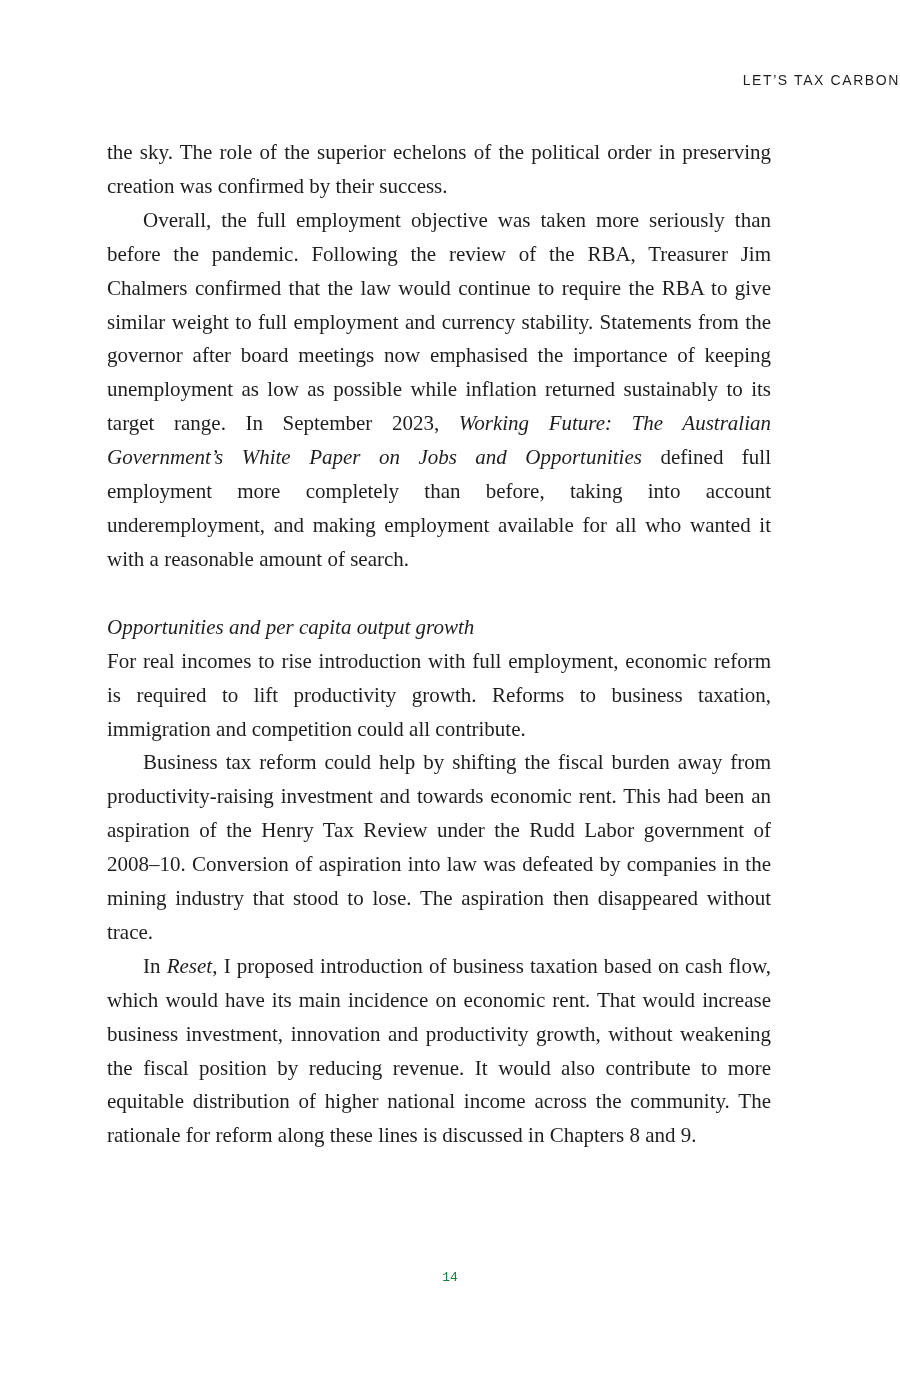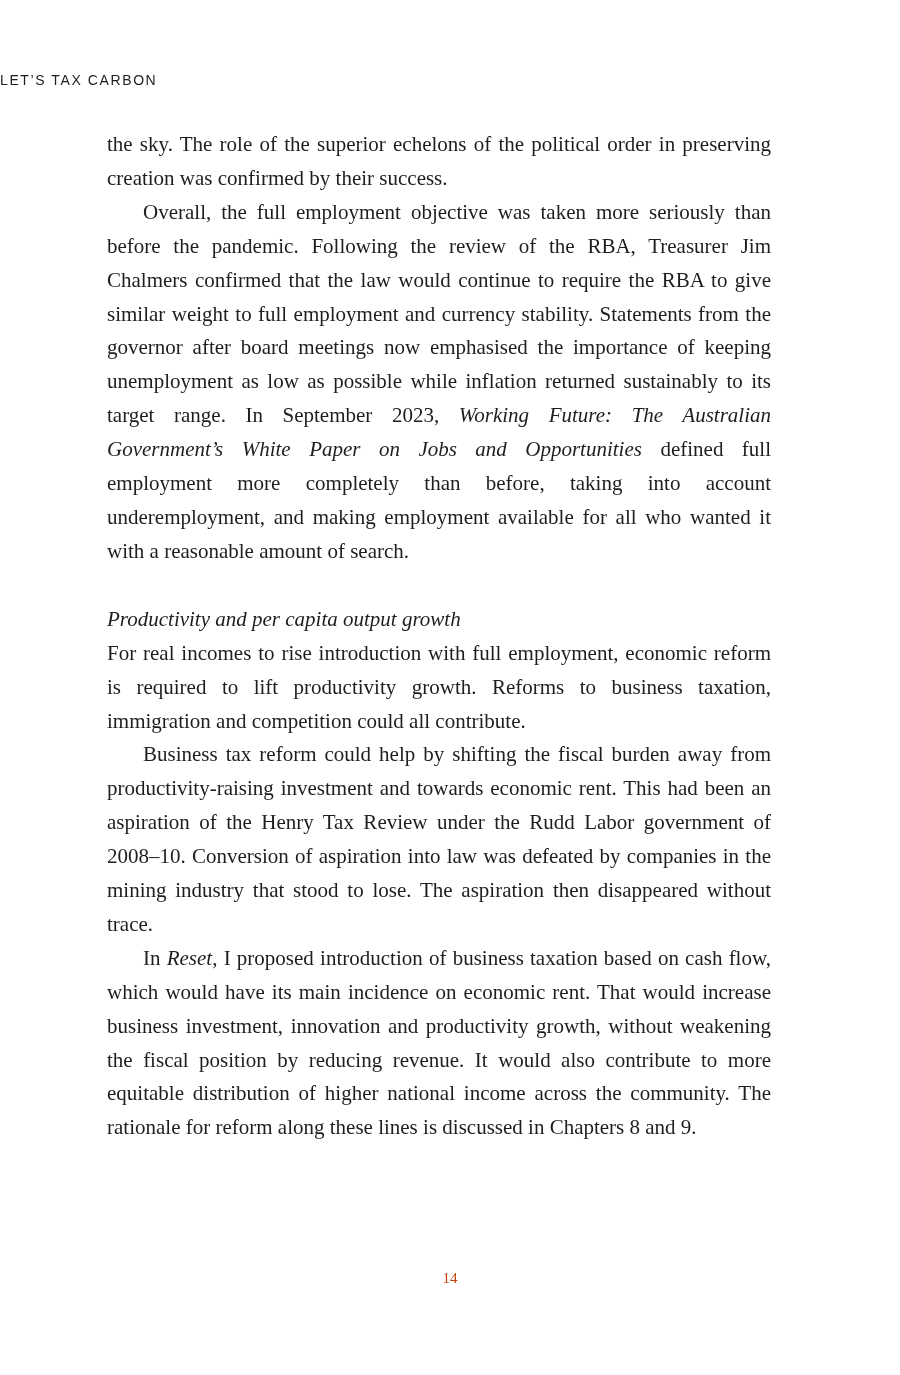--- a/index.html
+++ b/index.html
@@ -1,49 +1,49 @@
 <!DOCTYPE html>
 <html><head>
 <meta charset="utf-8">
 <style>
   html, body { margin: 0; padding: 0; background: #ffffff; }
   body { width: 900px; height: 1375px; position: relative; overflow: hidden; }
   .page { position: absolute; left: 0; top: 0; width: 900px; height: 1375px; background: #ffffff; }
   .running-head {
-    position: absolute; top: 72px; left: 0; width: 900px; text-align: left;
+    position: absolute; top: 72px; left: 0; width: 900px; text-align: right;
     font-family: "Liberation Sans", sans-serif; font-size: 14px; letter-spacing: 1.6px;
     color: #1f1f1f;
   }
   .body-text {
-    position: absolute; left: 107px; top: 128px; width: 664px;
+    position: absolute; left: 107px; top: 136px; width: 664px;
     font-family: "Liberation Serif", serif; font-size: 21px; line-height: 33.9px;
     color: #1e1e1e; text-align: justify;
   }
   .body-text p { margin: 0; }
   .body-text p.indent { text-indent: 36px; }
   .body-text h3 {
     margin: 34px 0 0 0; font-weight: normal; font-style: italic;
     font-size: 21px; line-height: 33.9px;
   }
   .body-text em { }
   .folio {
     position: absolute; top: 1270px; left: 0; width: 900px; text-align: center;
-    font-family: Liberation Serif, serif; font-size: 15px; color: #c2410c;
+    font-family: Liberation Mono, monospace; font-size: 13px; color: #15803d;
   }
 </style>
 </head>
 <body>
 
 <div class="page">
   <div class="running-head">LET’S TAX CARBON</div>
 
   <div class="body-text">
     <p>the sky. The role of the superior echelons of the political order in preserving creation was confirmed by their success.</p>
     <p class="indent"><span>Overall, the full employment objective was taken more seriously than before the pandemic. Following the review of the RBA, Treasurer Jim Chalmers confirmed that the law would continue to require the RBA to give similar weight to full employment and currency stability. Statements from the governor after board meetings now emphasised the importance of keeping unemployment as low as possible while inflation returned sustainably to its target range. In September 2023, </span><em>Working Future: The Australian Government’s White Paper on Jobs and Opportunities</em><span> defined full employment more completely than before, taking into account underemployment, and making employment available for all who wanted it with a reasonable amount of search.</span></p>
 
-    <h3>Productivity and per capita output growth</h3>
+    <h3>Opportunities and per capita output growth</h3>
     <p>For real incomes to rise introduction with full employment, economic reform is required to lift productivity growth. Reforms to business taxation, immigration and competition could all contribute.</p>
     <p class="indent">Business tax reform could help by shifting the fiscal burden away from productivity-raising investment and towards economic rent. This had been an aspiration of the Henry Tax Review under the Rudd Labor government of 2008–10. Conversion of aspiration into law was defeated by companies in the mining industry that stood to lose. The aspiration then disappeared without trace.</p>
     <p class="indent"><span>In </span><em>Reset</em><span>, I proposed introduction of business taxation based on cash flow, which would have its main incidence on economic rent. That would increase business investment, innovation and productivity growth, without weakening the fiscal position by reducing revenue. It would also contribute to more equitable distribution of higher national income across the community. The rationale for reform along these lines is discussed in Chapters 8 and 9.</span></p>
   </div>
 
   <div class="folio">14</div>
 </div>
 
 </body></html>

